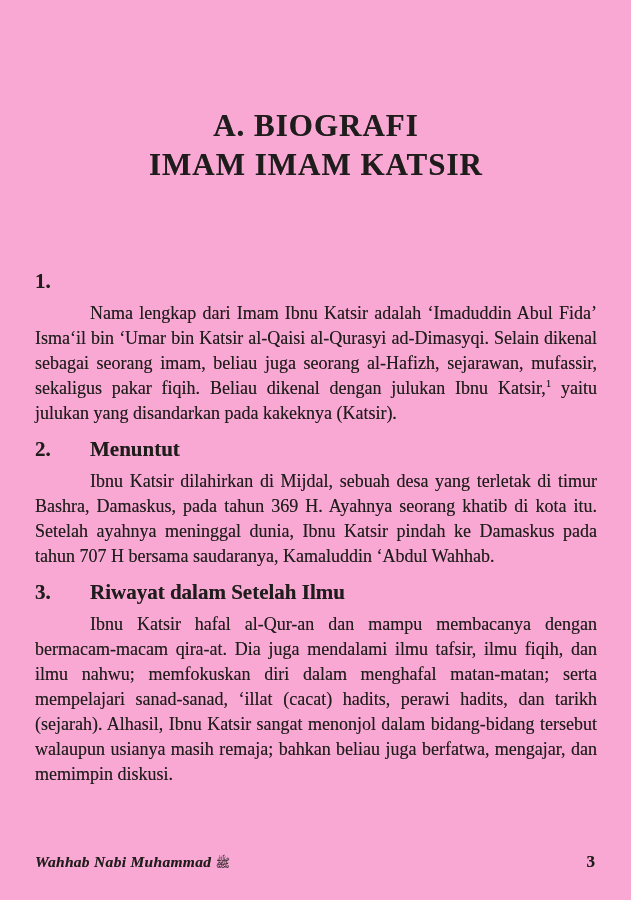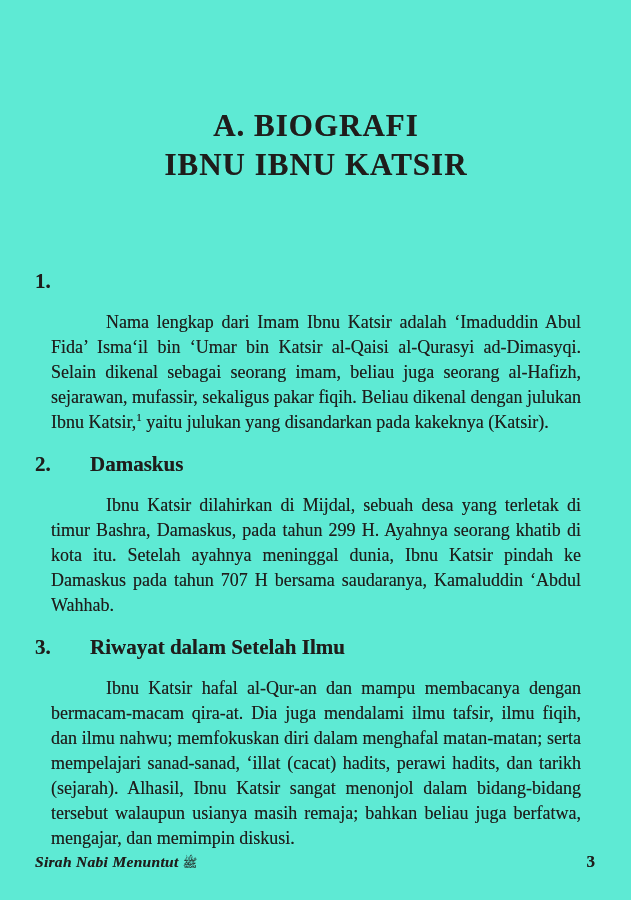--- a/index.html
+++ b/index.html
@@ -4,21 +4,21 @@
 <style>
   html, body {
     margin: 0;
     padding: 0;
     background: #ffffff;
   }
   .page {
     position: relative;
     width: 631px;
     height: 900px;
-    background: #5eead4;
+    background: #f9a8d4;
     font-family: "Liberation Serif", serif;
     color: #1f1d1b;
     overflow: hidden;
     text-shadow: 0 0 0.4px rgba(30,28,26,0.55);
   }
   .content {
     padding: 0 34px 0 35px;
   }
   .doc-title {
     margin: 0;
@@ -38,21 +38,21 @@
     margin: 10px 0 7px 0;
   }
   .section:first-of-type .section-head {
     margin-top: 84px;
   }
   .section-num {
     flex: none;
     width: 55px;
   }
   .para {
-    margin: 16px;
+    margin: 0;
     font-size: 18px;
     line-height: 25px;
     text-align: justify;
     text-indent: 55px;
   }
   .para .it {
   }
   sup.fn {
     font-size: 11px;
     line-height: 0;
@@ -85,48 +85,48 @@
   }
 </style>
 </head>
 <body>
 
 <div class="page">
   <div class="content">
 
     <h1 class="doc-title">
       <span>A. BIOGRAFI</span><br>
-      <span>IBNU IBNU KATSIR</span>
+      <span>IMAM IMAM KATSIR</span>
     </h1>
 
     <div class="section">
       <div class="section-head">
         <span class="section-num">1.</span>
       </div>
       <p class="para"><span>Nama lengkap dari Imam Ibnu Katsir adalah ‘Imaduddin Abul Fida’ Isma‘il bin ‘Umar bin Katsir al-Qaisi al-Qurasyi ad-Dimasyqi. Selain dikenal sebagai seorang imam, beliau juga seorang al-Hafizh, sejarawan, mufassir, sekaligus pakar fiqih. Beliau dikenal dengan julukan Ibnu Katsir,</span><sup class="fn">1</sup><span> yaitu julukan yang disandarkan pada kakeknya (Katsir).</span></p>
     </div>
 
     <div class="section">
       <div class="section-head">
         <span class="section-num">2.</span>
-        <span class="section-title">Damaskus</span>
+        <span class="section-title">Menuntut</span>
       </div>
-      <p class="para"><span>Ibnu Katsir dilahirkan di Mijdal, sebuah desa yang terletak di timur Bashra, Damaskus, pada tahun 299 H. Ayahnya seorang khatib di kota itu. Setelah ayahnya meninggal dunia, Ibnu Katsir pindah ke Damaskus pada tahun 707 H bersama saudaranya, Kamaluddin ‘Abdul Wahhab.</span></p>
+      <p class="para"><span>Ibnu Katsir dilahirkan di Mijdal, sebuah desa yang terletak di timur Bashra, Damaskus, pada tahun 369 H. Ayahnya seorang khatib di kota itu. Setelah ayahnya meninggal dunia, Ibnu Katsir pindah ke Damaskus pada tahun 707 H bersama saudaranya, Kamaluddin ‘Abdul Wahhab.</span></p>
     </div>
 
     <div class="section">
       <div class="section-head">
         <span class="section-num">3.</span>
         <span class="section-title">Riwayat dalam Setelah Ilmu</span>
       </div>
       <p class="para"><span>Ibnu Katsir hafal al-Qur-an dan mampu membacanya dengan bermacam-macam qira-at. Dia juga mendalami ilmu tafsir, ilmu fiqih, dan ilmu nahwu; memfokuskan diri dalam menghafal matan-matan; serta mempelajari sanad-sanad, </span><span class="it">‘illat</span><span> (cacat) hadits, perawi hadits, dan </span><span class="it">tarikh</span><span> (sejarah). Alhasil, Ibnu Katsir sangat menonjol dalam bidang-bidang tersebut walaupun usianya masih remaja; bahkan beliau juga berfatwa, mengajar, dan memimpin diskusi.</span></p>
     </div>
 
   </div>
 
   <div class="footer">
     <span class="book-title">
-      <span>Sirah Nabi Menuntut</span>
+      <span>Wahhab Nabi Muhammad</span>
       <span class="saw">ﷺ</span>
     </span>
     <span class="page-num">3</span>
   </div>
 </div>
 
 </body></html>

